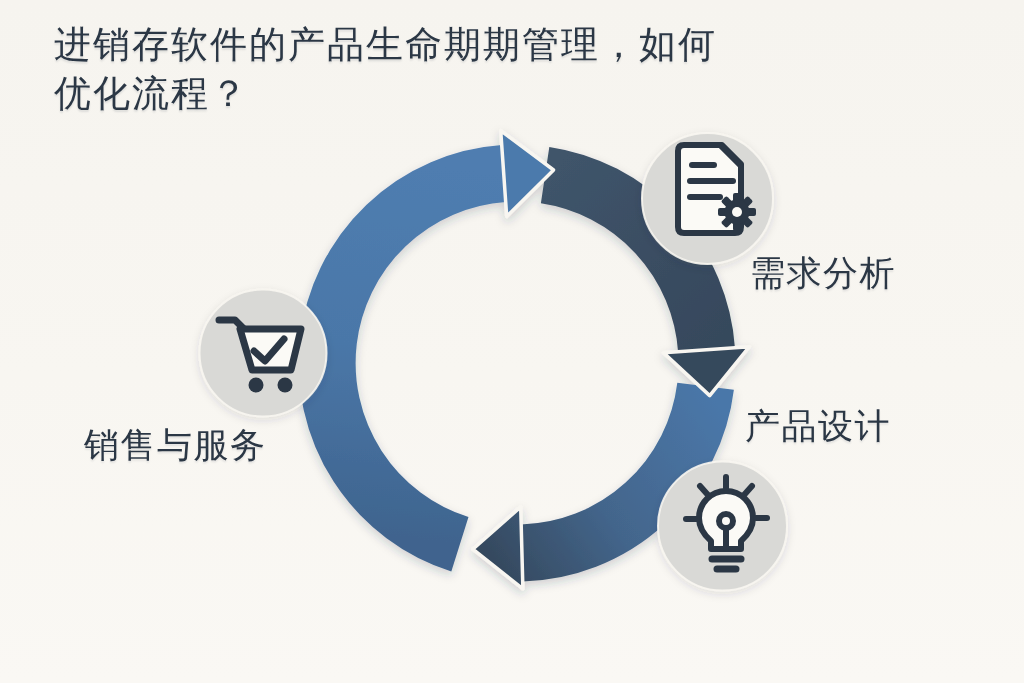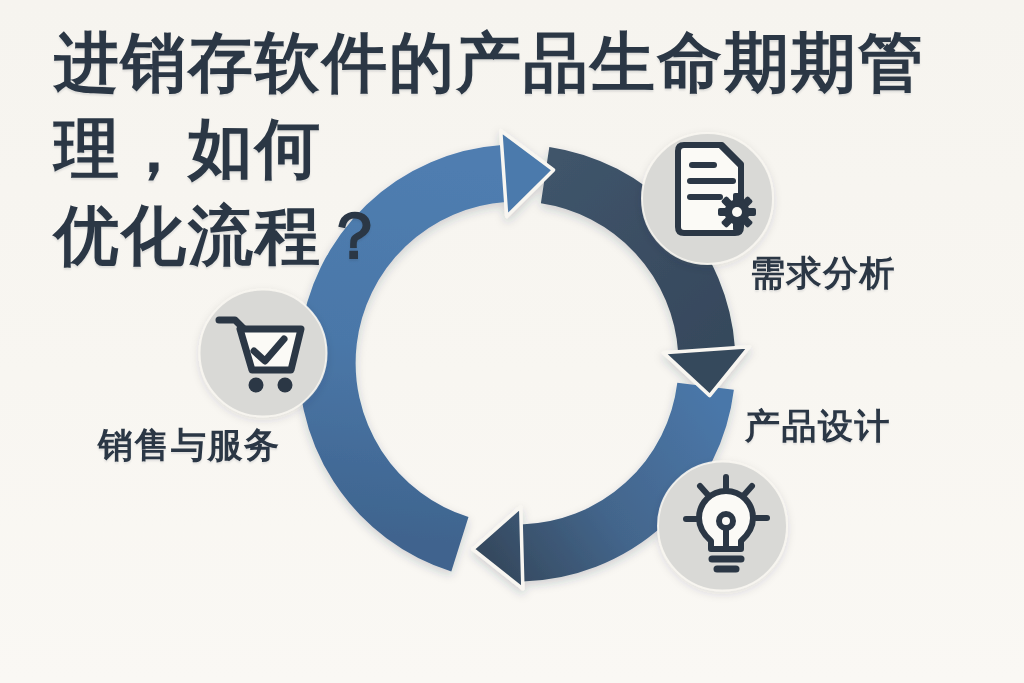--- a/index.html
+++ b/index.html
@@ -23,41 +23,41 @@
     position: absolute;
     inset: 0;
     width: 1024px;
     height: 683px;
   }
   .page-title {
     position: absolute;
     left: 54px;
     top: 20px;
     width: 940px;
-    font-size: 65px;
-    font-weight: 700;
+    font-size: 37px;
+    font-weight: 400;
     letter-spacing: 2px;
     line-height: 1.33;
     color: var(--ink);
     white-space: pre-line;
     text-shadow: 0 2px 2px rgba(40,50,65,0.12);
   }
   .stage-label {
     position: absolute;
     font-size: 35px;
-    font-weight: 700;
+    font-weight: 400;
     letter-spacing: 1.5px;
     color: var(--ink);
     text-shadow: 0 2px 2px rgba(40,50,65,0.10);
     white-space: nowrap;
   }
   .label-requirements { left: 750px; top: 250px; }
   .label-design       { left: 745px; top: 403px; }
   .label-manufacturing{ left: 445px; top: 589px; }
-  .label-sales        { left:  98px; top: 422px; }
+  .label-sales        { left:  84px; top: 422px; }
 </style>
 </head>
 <body>
 
 <div class="stage-root">
 
   <svg class="diagram-svg" viewBox="0 0 1024 683">
     <defs>
       <linearGradient id="gradBlueMain" gradientUnits="userSpaceOnUse" x1="460" y1="544" x2="504" y2="174">
         <stop offset="0" stop-color="#3f648e"></stop>

